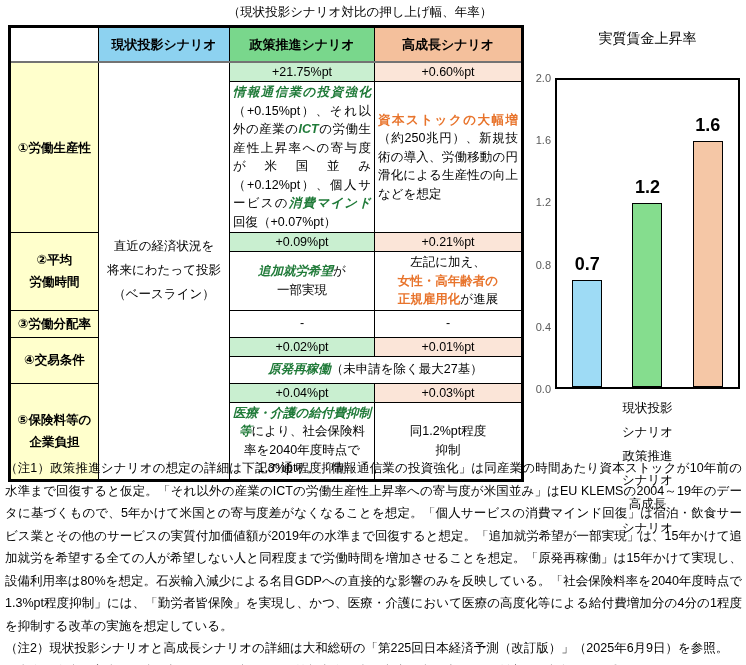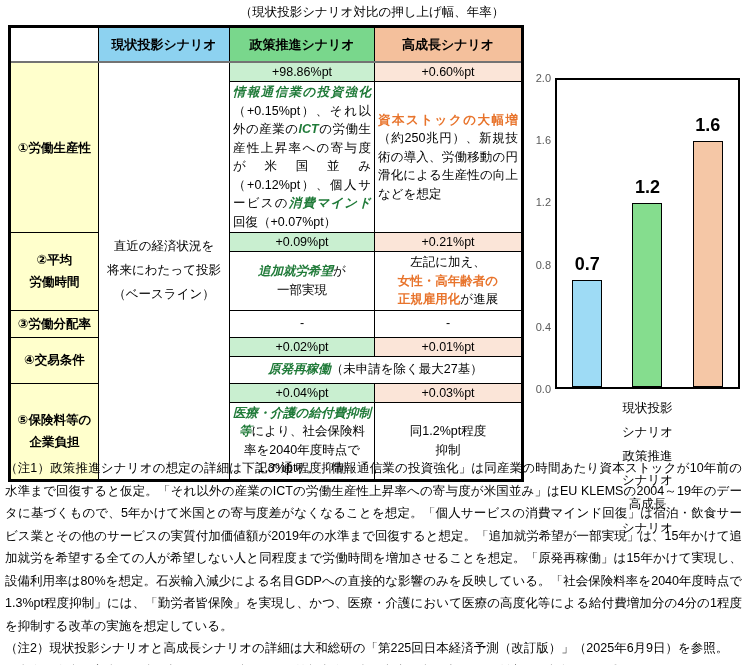--- a/index.html
+++ b/index.html
@@ -1,21 +1,21 @@
 <!DOCTYPE html>
 <html style="--header-blue: #8DD2F0; --header-green: #79D78C; --header-salmon: #F4C09C; --label-yellow: #FFFFCC; --pt-green-bg: #C9EFD0; --pt-salmon-bg: #FBE5D8; --text-green: #1F7A38; --text-orange: #E8742C;"><head>
 <meta charset="utf-8">
 <style>
   html,body{margin:0;padding:0;background:#fff;}
   .canvas{
     position:relative;width:746px;height:665px;background:#fff;
     font-family:"Liberation Sans","DejaVu Sans",sans-serif;color:#000;overflow:hidden;
   }
   
-  .caption{position:absolute;left:222px;top:4px;width:300px;text-align:center;font-size:12.5px;}
+  .caption{position:absolute;left:210px;top:4px;width:300px;text-align:center;font-size:12.5px;}
   
   table.scenario{
     position:absolute;left:8px;top:25px;width:513px;
     border-collapse:collapse;table-layout:fixed;border:3px solid #000;
   }
   table.scenario td{
     border:1.5px solid #000;vertical-align:middle;text-align:center;
     padding:1px 3px;font-size:12.5px;overflow:hidden;
   }
   tr.hdr td{border-bottom:2px solid #737373;font-weight:bold;font-size:13px;height:31px;}
@@ -71,21 +71,21 @@
         <td class="h-blue">現状投影シナリオ</td>
         <td class="h-green">政策推進シナリオ</td>
         <td class="h-salmon">高成長シナリオ</td>
       </tr>
 
       <tr style="height:19px">
         <td class="lbl" rowspan="2">①労働生産性</td>
         <td class="baseline" rowspan="9">直近の経済状況を
 将来にわたって投影
 （ベースライン）</td>
-        <td class="pt g">+98.86%pt</td>
+        <td class="pt g">+21.75%pt</td>
         <td class="pt s">+0.60%pt</td>
       </tr>
       <tr style="height:132px">
         <td class="desc just"><span class="hl-green">情報通信業の投資強化</span><span>（+0.15%pt）、それ以外の産業の</span><span class="hl-green">ICT</span><span>の労働生産性上昇率への寄与度が米国並み（+0.12%pt）、個人サービスの</span><span class="hl-green">消費マインド</span><span>回復（+0.07%pt）</span></td>
         <td class="desc just"><span class="hl-orange">資本ストックの大幅増</span><span>（約250兆円）、新規技術の導入、労働移動の円滑化による生産性の向上などを想定</span></td>
       </tr>
 
       <tr style="height:19px">
         <td class="lbl" rowspan="2">②平均
 労働時間</td>
@@ -122,20 +122,21 @@
         <td class="pt s">+0.03%pt</td>
       </tr>
       <tr style="height:70px">
         <td class="desc"><span class="hl-green">医療・介護の給付費抑制等</span><span>により、社会保険料率を2040年度時点で1.3%pt程度抑制</span></td>
         <td class="desc"><span>同1.2%pt程度
 抑制</span></td>
       </tr>
     </tbody>
   </table>
 
+  <div class="chart-title">実質賃金上昇率</div>
   <div class="y-ticks">
       <div class="ytick" style="bottom: 0%;">0.0</div>
       <div class="ytick" style="bottom: 20%;">0.4</div>
       <div class="ytick" style="bottom: 40%;">0.8</div>
       <div class="ytick" style="bottom: 60%;">1.2</div>
       <div class="ytick" style="bottom: 80%;">1.6</div>
       <div class="ytick" style="bottom: 100%;">2.0</div>
     </div>
   <div class="plot">
       <div class="bar-wrap">

